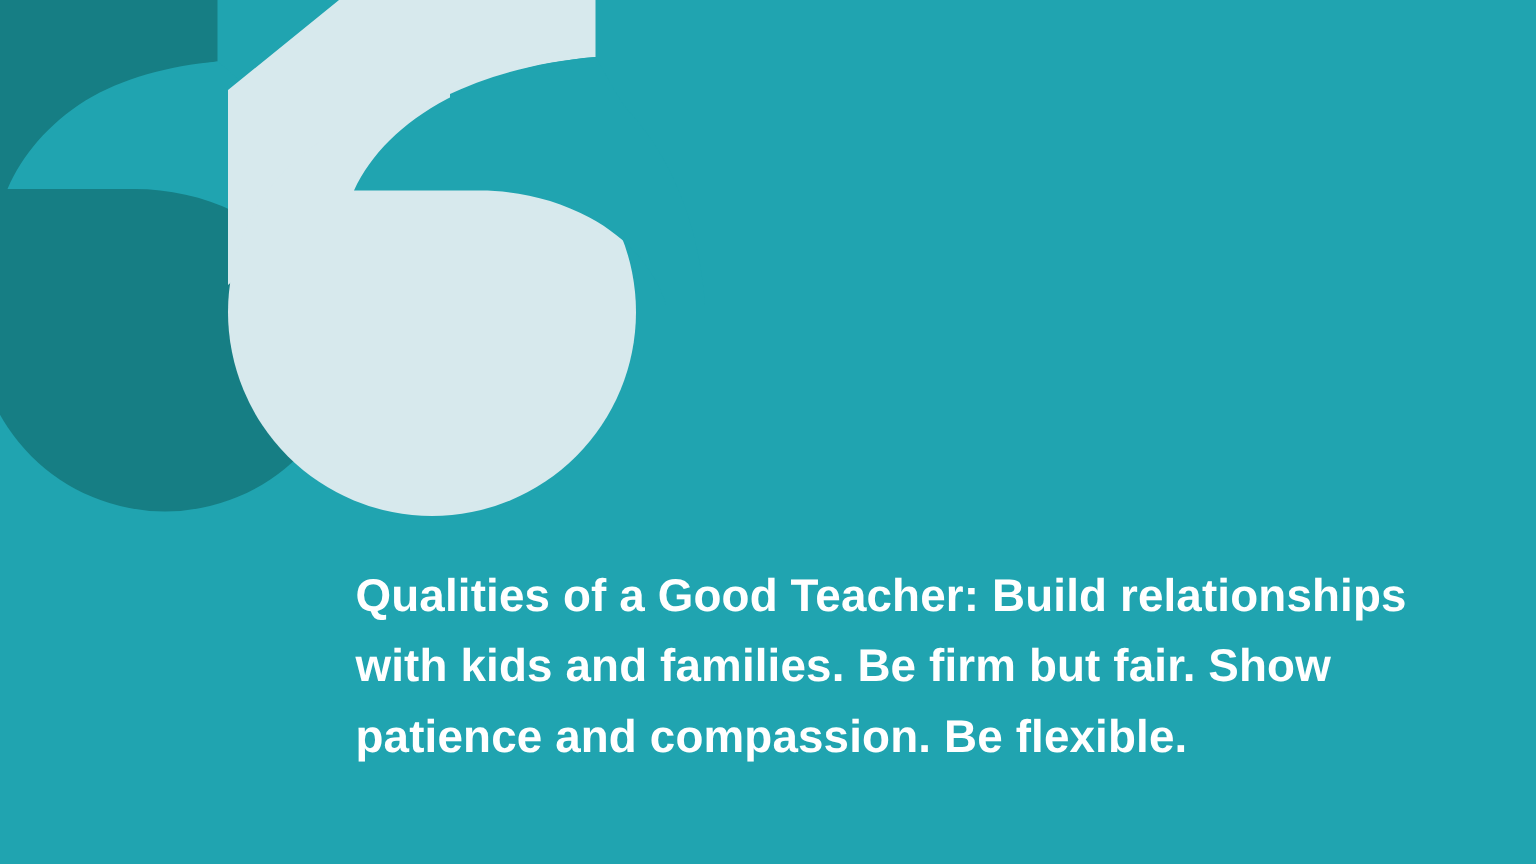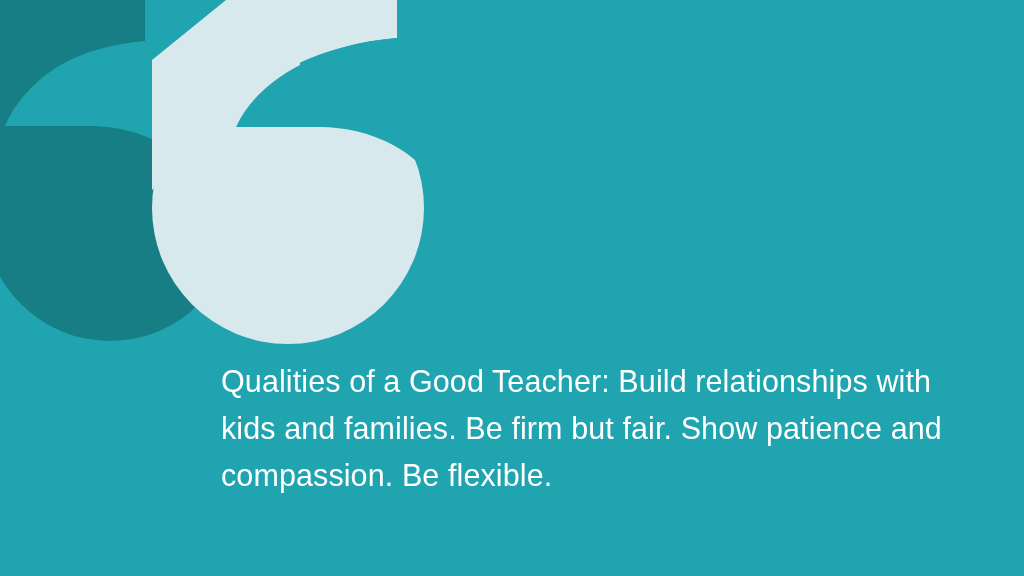--- a/index.html
+++ b/index.html
@@ -27,24 +27,24 @@
     height: 576px;
     pointer-events: none;
   }
   #quote-text-block {
     position: absolute;
     left: 221px;
     top: 358px;
     width: 760px;
   }
   #quote-text {
-    margin: 0;
+    margin: 16px;
     font-size: 30.5px;
     line-height: 47px;
-    font-weight: 400;
+    font-weight: 700;
     letter-spacing: 0.1px;
     white-space: pre-line;
   }
 </style>
 </head>
 <body>
 
 <div id="slide" style="width: 1024px; height: 576px;">
 
   <div id="slide-background" style="background: rgb(32, 164, 176);"></div>

